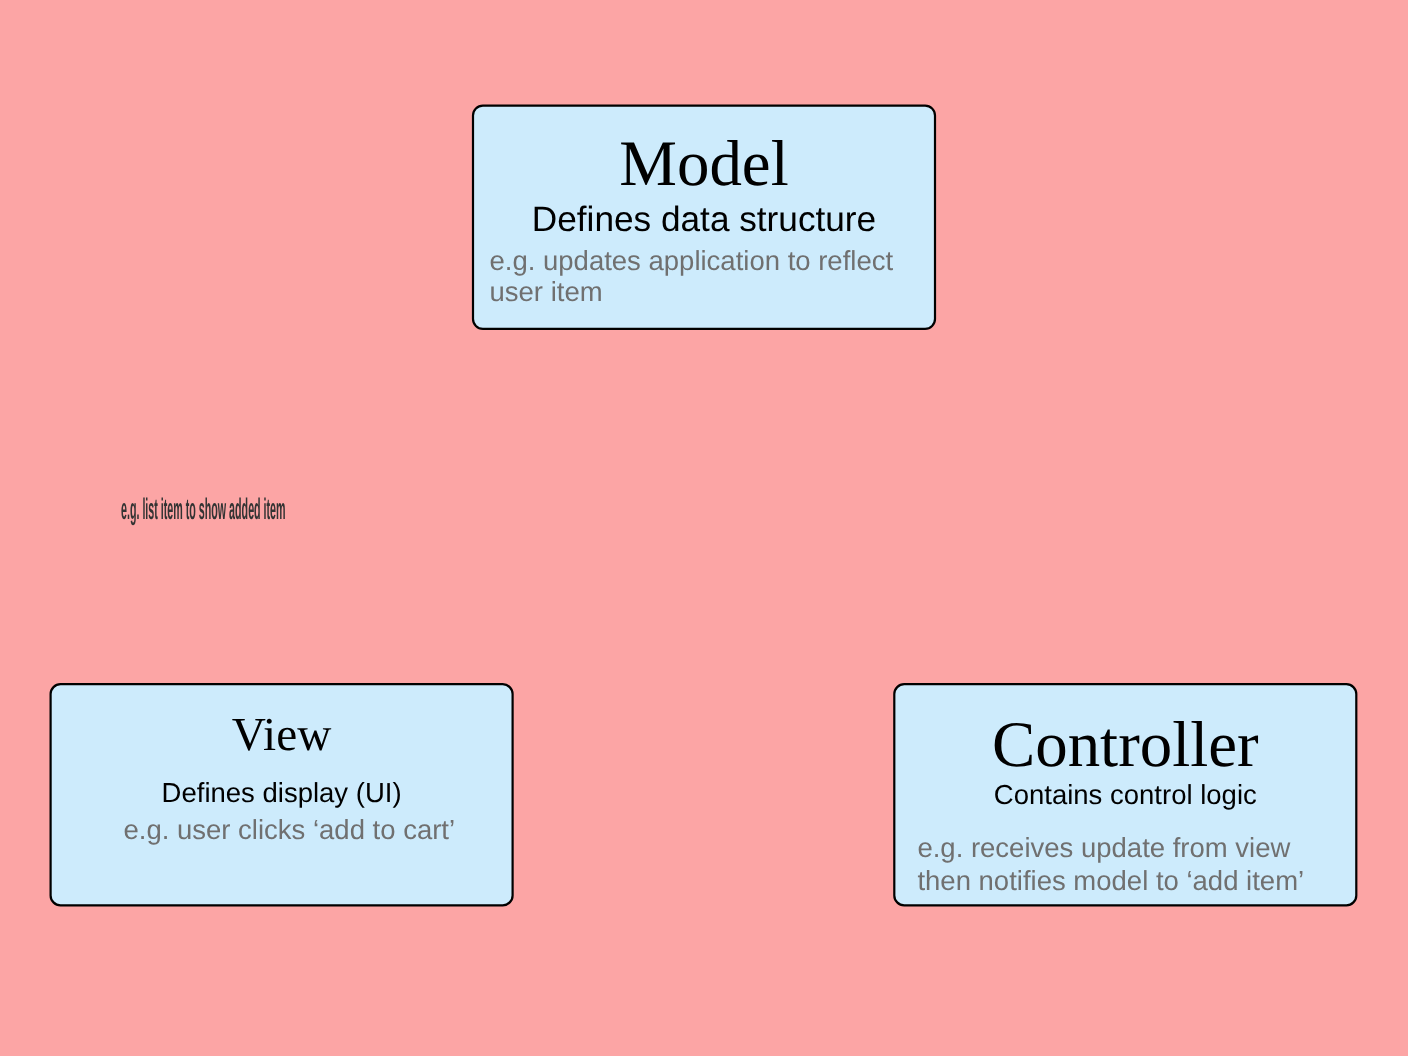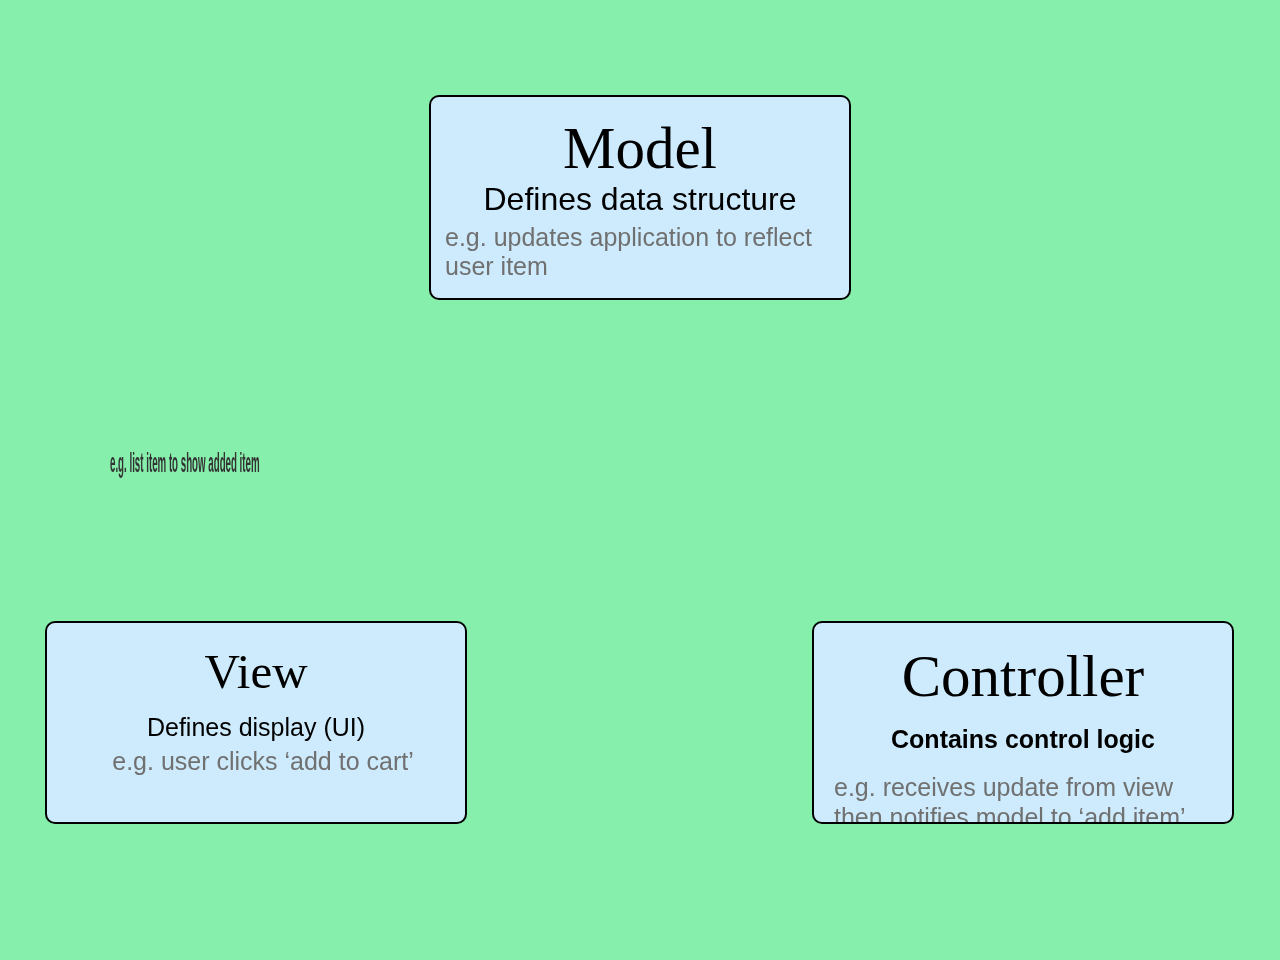--- a/index.html
+++ b/index.html
@@ -15,21 +15,21 @@
     overflow: hidden;
     font-family: "Liberation Sans", sans-serif;
     -webkit-font-smoothing: antialiased;
   }
 
   #canvas {
     position: absolute;
     inset: 0;
     width: 1280px;
     height: 960px;
-    background: #86efac;
+    background: #fca5a5;
   }
 
   
   .node {
     position: absolute;
     box-sizing: border-box;
     background: #cdebfc;
     border: 2px solid #000000;
     border-radius: 10px;
     overflow: hidden;
@@ -82,21 +82,21 @@
   }
 
   
   #node-view {
     left: 45px;
     top: 621px;
     width: 422px;
     height: 203px;
   }
   #node-view .node-title {
-    font-size: 49px;
+    font-size: 43px;
     margin-top: 24px;
   }
   #node-view .node-subtitle {
     font-size: 25px;
     margin-top: 18px;
   }
   #node-view .node-example {
     font-size: 25px;
     margin-top: 6px;
     text-align: center;
@@ -110,22 +110,21 @@
     top: 621px;
     width: 422px;
     height: 203px;
   }
   #node-controller .node-title {
     font-size: 59px;
     margin-top: 24px;
   }
   #node-controller .node-subtitle {
     font-size: 25px;
-    margin-top: 20px;
-    font-weight: bold;
+    margin-top: 4px;
   }
   #node-controller .node-example {
     font-size: 25px;
     margin-top: 20px;
     padding-left: 20px;
     padding-right: 6px;
   }
 
   
   #annotation-view-to-model {

